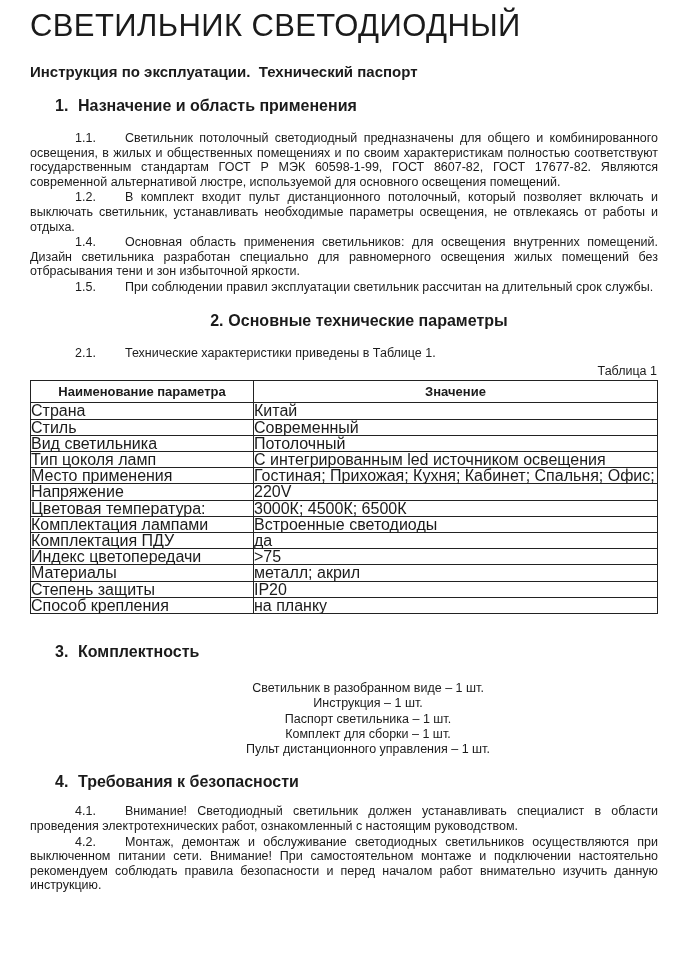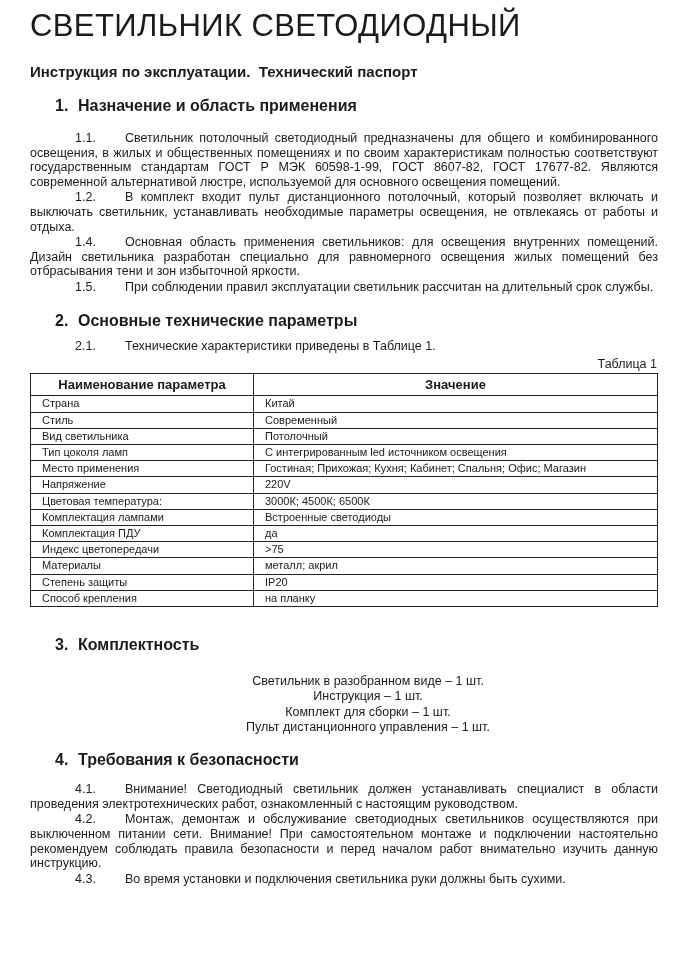--- a/index.html
+++ b/index.html
@@ -26,21 +26,21 @@
     line-height: 18px;
     font-weight: 700;
   }
   .sec-h {
     font-size: 16px;
     line-height: 19px;
     font-weight: 700;
     margin: 15px 0 16px 25px;
   }
   .sec-h .hnum { display: inline-block; width: 23px; }
-  #sec2-h { margin-top: 16px; margin-bottom: 9px; }
+  #sec2-h { margin-top: 16px; margin-bottom: 16px; text-align: center; }
   #sec3-h { margin-top: 28px; margin-bottom: 20px; }
   #sec4-h { margin-bottom: 13px; }
   .para {
     margin: 0 0 1px 0;
     font-size: 12.5px;
     line-height: 14.6px;
     text-align: justify;
     text-indent: 45px;
   }
   .pnum {
@@ -55,23 +55,23 @@
     margin: 4px 1px 2px 0;
   }
   table.spec {
     width: 100%;
     border-collapse: collapse;
     table-layout: fixed;
   }
   table.spec col.c1 { width: 223px; }
   table.spec th, table.spec td {
     border: 1px solid #222;
-    font-size: 11px;
+    font-size: 16px;
     line-height: 13.2px;
-    padding: 1px 11px;
+    padding: 1px 0;
     overflow: hidden;
     white-space: nowrap;
   }
   table.spec th {
     font-size: 13px;
     font-weight: 700;
     text-align: center;
     padding: 4px 7px;
   }
   .kit-list { margin: 0 0 0 48px; text-align: center; }
@@ -188,27 +188,27 @@
 </tbody>
 </table>
 
 <h2 class="sec-h" id="sec3-h"><span class="hnum">3.</span><span>Комплектность</span></h2>
 
 <div class="kit-list">
   <p class="kit-item">Светильник в разобранном виде – 1 шт.</p>
 
   <p class="kit-item">Инструкция – 1 шт.</p>
 
+  <p class="kit-item">Паспорт светильника – 1 шт.</p>
 
   <p class="kit-item">Комплект для сборки – 1 шт.</p>
 
   <p class="kit-item">Пульт дистанционного управления – 1 шт.</p>
 </div>
 
 <h2 class="sec-h" id="sec4-h"><span class="hnum">4.</span><span>Требования к безопасности</span></h2>
 
 <div>
   <p class="para"><span class="pnum">4.1.</span><span>Внимание! Светодиодный светильник должен устанавливать специалист в области проведения электротехнических работ, ознакомленный с настоящим руководством.</span></p>
 
   <p class="para"><span class="pnum">4.2.</span><span>Монтаж, демонтаж и обслуживание светодиодных светильников осуществляются при выключенном питании сети. Внимание! При самостоятельном монтаже и подключении настоятельно рекомендуем соблюдать правила безопасности и перед началом работ внимательно изучить данную инструкцию.</span></p>
 
-  <p class="para"><span class="pnum">4.3.</span><span>Во время установки и подключения светильника руки должны быть сухими.</span></p>
 </div>
 
 </body></html>

